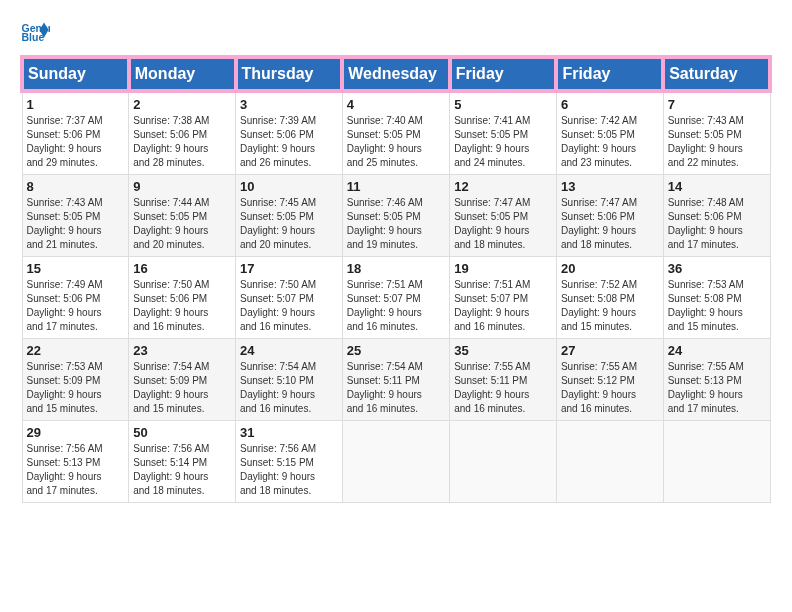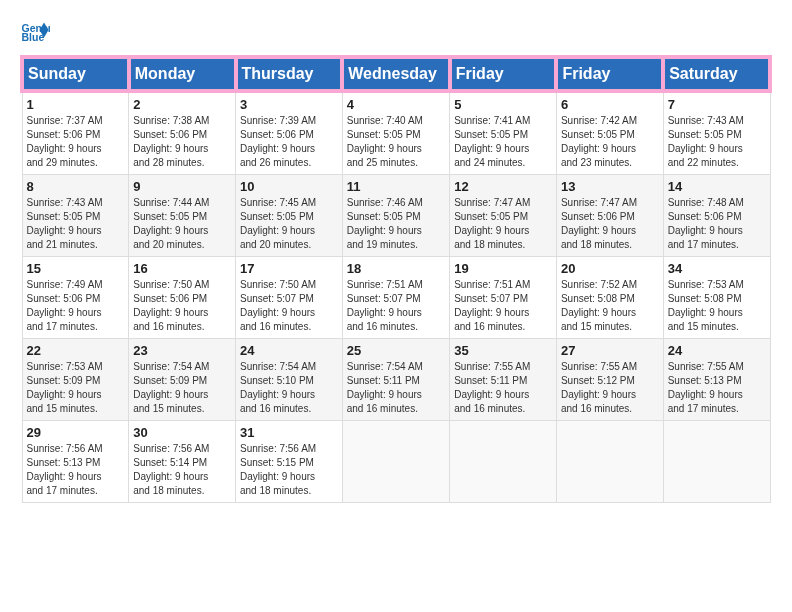--- a/index.html
+++ b/index.html
@@ -308,21 +308,21 @@
           <td>
     <span class="day-num">20</span>
     <div class="day-info">
       Sunrise: 7:52 AM<br>
       Sunset: 5:08 PM<br>
       Daylight: 9 hours<br>
       and 15 minutes.
     </div>
   </td>
           <td>
-    <span class="day-num">34</span>
+    <span class="day-num">36</span>
     <div class="day-info">
       Sunrise: 7:53 AM<br>
       Sunset: 5:08 PM<br>
       Daylight: 9 hours<br>
       and 15 minutes.
     </div>
   </td>
         </tr>
         <tr>
           <td>
@@ -393,21 +393,21 @@
           <td>
     <span class="day-num">29</span>
     <div class="day-info">
       Sunrise: 7:56 AM<br>
       Sunset: 5:13 PM<br>
       Daylight: 9 hours<br>
       and 17 minutes.
     </div>
   </td>
           <td>
-    <span class="day-num">30</span>
+    <span class="day-num">50</span>
     <div class="day-info">
       Sunrise: 7:56 AM<br>
       Sunset: 5:14 PM<br>
       Daylight: 9 hours<br>
       and 18 minutes.
     </div>
   </td>
           <td>
     <span class="day-num">31</span>
     <div class="day-info">

